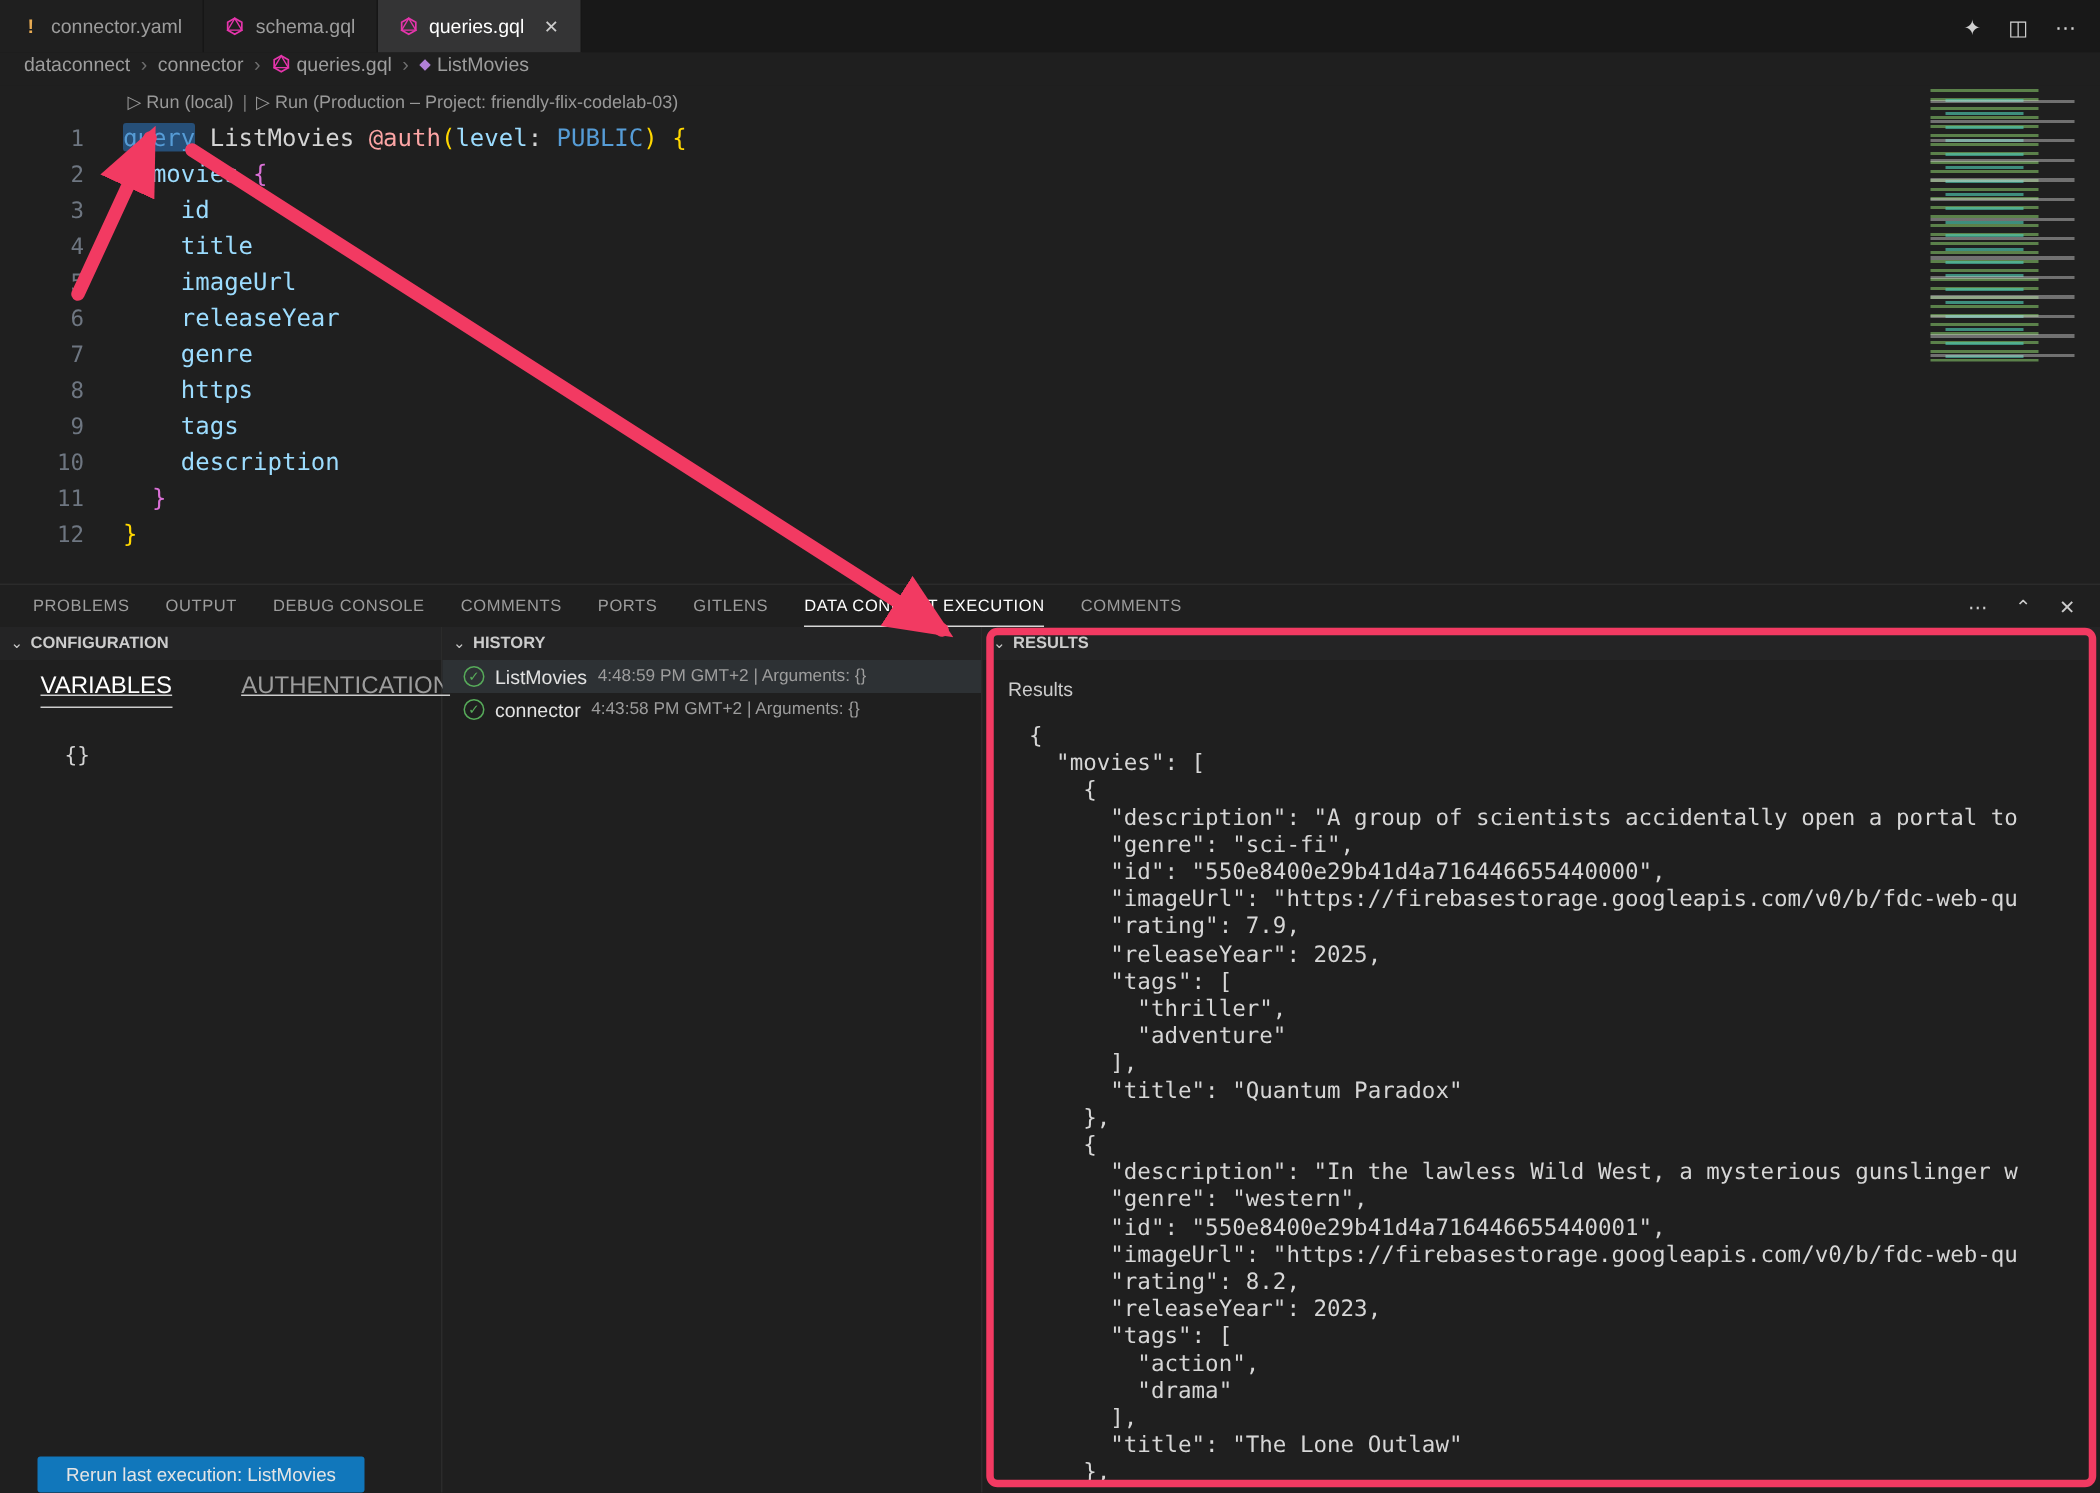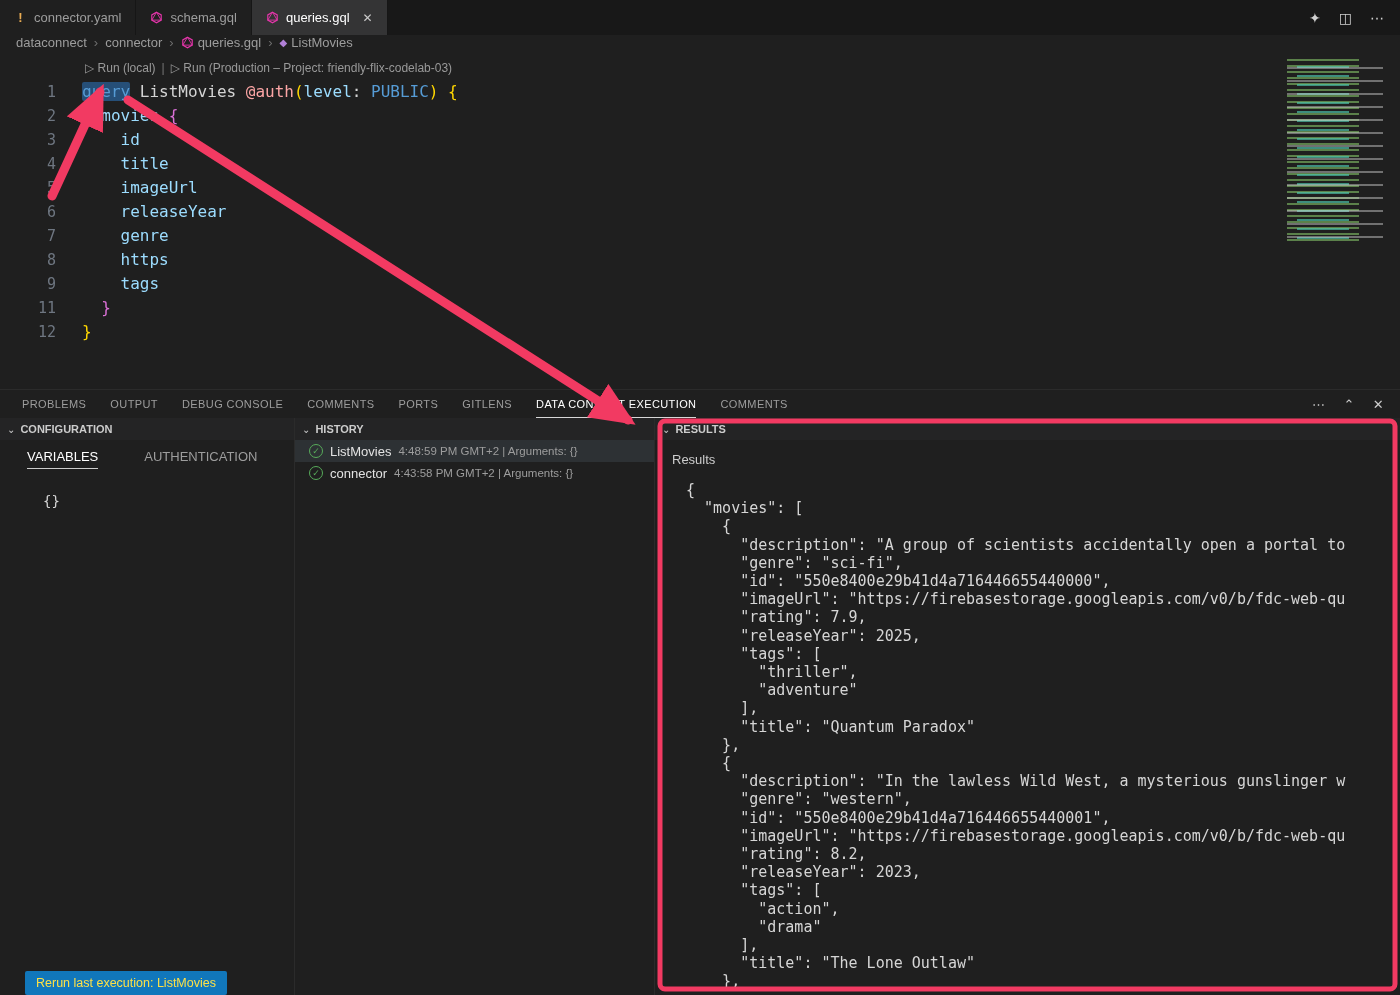--- a/index.html
+++ b/index.html
@@ -68,27 +68,27 @@
   .panel-actions span { cursor:pointer; }
   .panel-body { position:absolute; top:28px; left:0; right:0; bottom:0; display:flex; }
   .col-config  { width:295px; flex:none; position:relative; border-right:1px solid #2b2b2b; }
   .col-history { width:360px; flex:none; position:relative; border-right:1px solid #2b2b2b; }
   .col-results { flex:1; position:relative; overflow:hidden; }
   .section-header { height:22px; display:flex; align-items:center; gap:5px;
     padding-left:7px; font-size:11px; font-weight:bold; color:#cccccc;
     background:#242425; cursor:pointer; }
   .chev { font-size:10px; font-weight:normal; color:#cccccc; }
   
-  .cfg-tabs { display:flex; gap:46px; padding:9px 0 0 27px; font-size:13px; }
+  .cfg-tabs { display:flex; gap:46px; padding:9px 0 0 27px; font-size:16px;text-decoration:underline; }
   .cfg-tab { padding-bottom:4px; color:#9d9d9d; cursor:pointer; }
   .cfg-tab.active { color:#ffffff; border-bottom:1px solid #cccccc; }
   .cfg-content { padding:24px 0 0 43px; font-family:"DejaVu Sans Mono",monospace;
     font-size:14px; color:#d4d4d4; }
-  .rerun-btn { position:absolute; left:25px; bottom:0; width:202px; height:24px;
-    background:#1177bb; color:#fde047; border:none; border-radius:2px;
+  .rerun-btn { position:absolute; left:25px; bottom:0; width:218px; height:24px;
+    background:#1177bb; color:#e5e5e5; border:none; border-radius:2px;
     font-size:12.5px; font-family:"Liberation Sans",sans-serif;
     display:flex; align-items:center; justify-content:center; cursor:pointer; }
   
   .hist-row { height:22px; display:flex; align-items:center; gap:7px;
     padding-left:14px; font-size:13px; color:#e2e2e2; cursor:pointer; white-space:nowrap; }
   .hist-row.selected { background:#2d3134; }
   .check-icon { width:14px; height:14px; flex:none; border:1px solid #57ab5a;
     border-radius:50%; color:#57ab5a; font-size:9px; line-height:12px; text-align:center; }
   .hist-meta { color:#9d9d9d; font-size:11.5px; }
   
@@ -193,20 +193,24 @@
         <span class="ln">7</span>
         <span class="code-text"><span class="tk-pl">    </span><span class="tk-attr">genre</span></span>
       </div>
       <div class="code-line">
         <span class="ln">8</span>
         <span class="code-text"><span class="tk-pl">    </span><span class="tk-attr">https</span></span>
       </div>
       <div class="code-line">
         <span class="ln">9</span>
         <span class="code-text"><span class="tk-pl">    </span><span class="tk-attr">tags</span></span>
+      </div>
+      <div class="code-line">
+        <span class="ln">10</span>
+        <span class="code-text"><span class="tk-pl">    </span><span class="tk-attr">description</span></span>
       </div>
       <div class="code-line">
         <span class="ln">11</span>
         <span class="code-text"><span class="tk-pl">  </span><span class="tk-b2">}</span></span>
       </div>
       <div class="code-line">
         <span class="ln">12</span>
         <span class="code-text"><span class="tk-b1">}</span></span>
       </div>
     </div>

